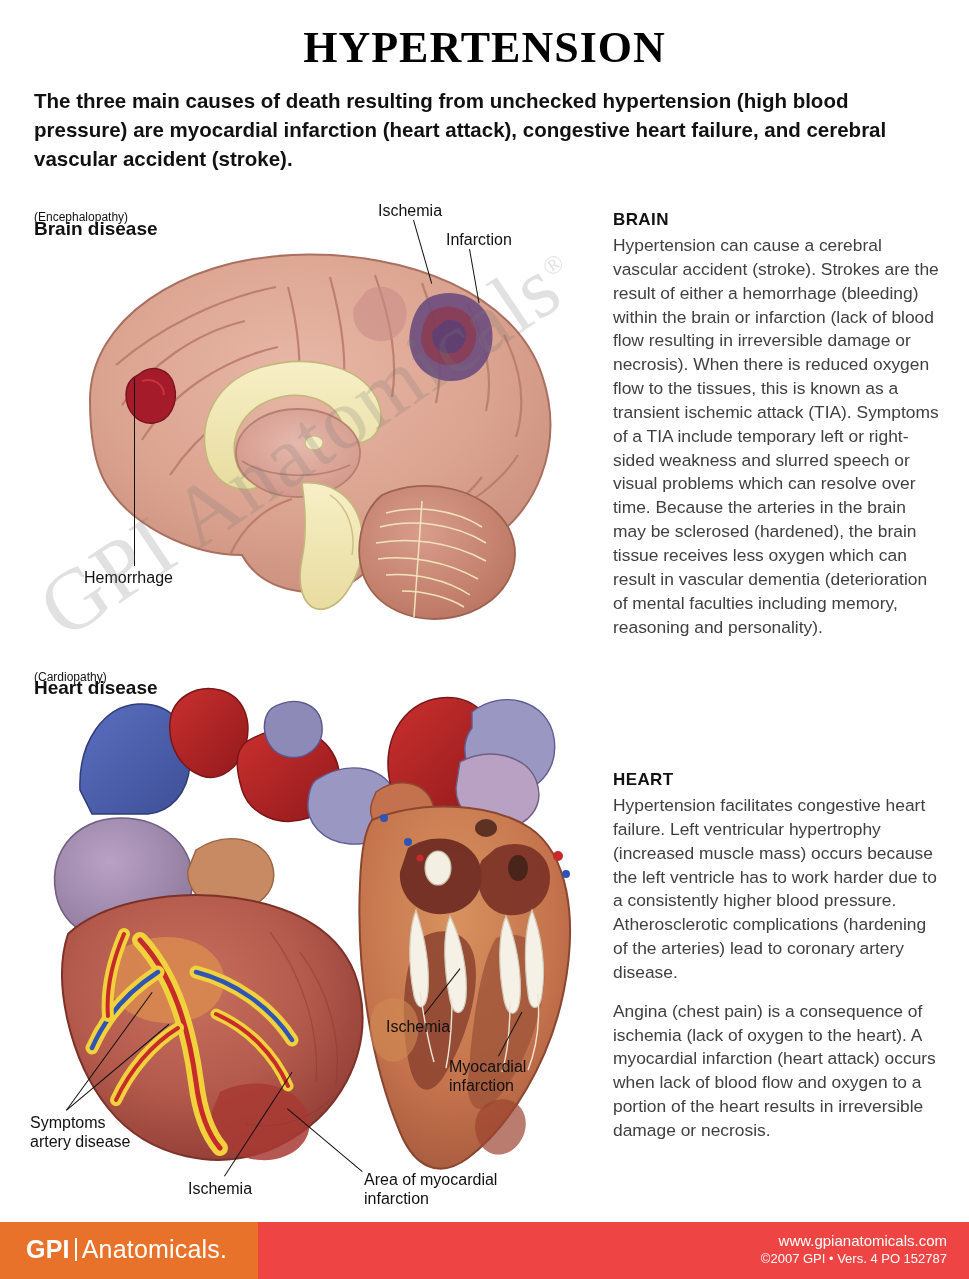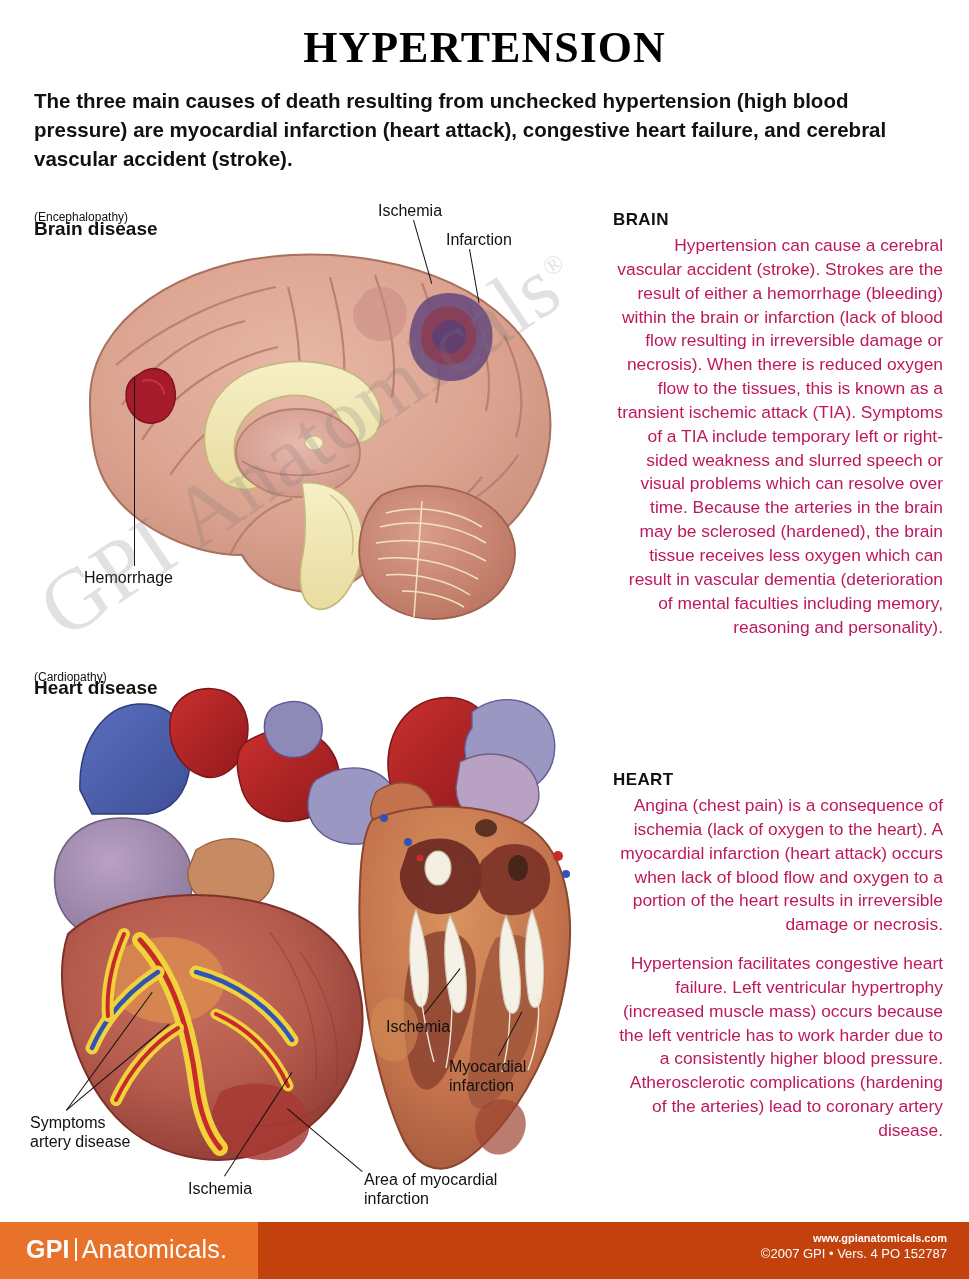--- a/index.html
+++ b/index.html
@@ -71,22 +71,21 @@
   .col-title {
     font-weight: bold;
     font-size: 17px;
     letter-spacing: .4px;
     color: #111;
     margin-bottom: 4px;
   }
   .col-body {
     font-size: 17.4px;
     line-height: 1.37;
-    color: #be185d;
-    text-align: right;
+    color: #404040;
   }
   .col-body + .col-body { margin-top: 15px; }
   #brain-col { top: 210px; }
   #heart-col { top: 770px; }
 
   
   .label {
     position: absolute;
     font-size: 16px;
     color: #111;
@@ -137,21 +136,21 @@
     vertical-align: super;
   }
 
   
   .footer {
     position: absolute;
     left: 0;
     bottom: 0;
     width: 969px;
     height: 57px;
-    background: #c2410c;
+    background: #ef4444;
   }
   .footer-orange {
     position: absolute;
     left: 0;
     top: 0;
     width: 258px;
     height: 57px;
     background: #e8722a;
   }
   .brand {
@@ -174,21 +173,21 @@
     vertical-align: -3px;
     margin: 0 5px;
   }
   .footer-right {
     position: absolute;
     right: 22px;
     top: 10px;
     text-align: right;
     color: #fff;
   }
-  .footer-url { font-size: 11px; font-weight: bold; }
+  .footer-url { font-size: 15px; font-weight: normal; }
   .footer-copy { font-size: 13px; margin-top: 2px; }
 </style>
 </head>
 <body>
 
 <div class="page">
 
   <div class="title">HYPERTENSION</div>
 
   <div class="intro">The three main causes of death resulting from unchecked hypertension (high blood pressure) are myocardial infarction (heart attack), congestive heart failure, and cerebral vascular accident (stroke).</div>
@@ -436,22 +435,22 @@
 infarction</div>
   <div class="leader" style="top:1056px; left:498px; width:50px; transform:rotate(-62deg);"></div>
 
   <div class="col-right" id="brain-col">
     <div class="col-title">BRAIN</div>
     <div class="col-body">Hypertension can cause a cerebral vascular accident (stroke). Strokes are the result of either a hemorrhage (bleeding) within the brain or infarction (lack of blood flow resulting in irreversible damage or necrosis). When there is reduced oxygen flow to the tissues, this is known as a transient ischemic attack (TIA). Symptoms of a TIA include temporary left or right-sided weakness and slurred speech or visual problems which can resolve over time. Because the arteries in the brain may be sclerosed (hardened), the brain tissue receives less oxygen which can result in vascular dementia (deterioration of mental faculties including memory, reasoning and personality).</div>
   </div>
 
   <div class="col-right" id="heart-col">
     <div class="col-title">HEART</div>
+    <div class="col-body">Hypertension facilitates congestive heart failure. Left ventricular hypertrophy (increased muscle mass) occurs because the left ventricle has to work harder due to a consistently higher blood pressure. Atherosclerotic complications (hardening of the arteries) lead to coronary artery disease.</div>
     <div class="col-body">Angina (chest pain) is a consequence of ischemia (lack of oxygen to the heart). A myocardial infarction (heart attack) occurs when lack of blood flow and oxygen to a portion of the heart results in irreversible damage or necrosis.</div>
-    <div class="col-body">Hypertension facilitates congestive heart failure. Left ventricular hypertrophy (increased muscle mass) occurs because the left ventricle has to work harder due to a consistently higher blood pressure. Atherosclerotic complications (hardening of the arteries) lead to coronary artery disease.</div>
   </div>
 
   <div class="watermark">
     <span>GPI Anatomicals</span><sup>®</sup>
   </div>
 
   <div class="footer">
     <div class="footer-orange"></div>
     <div class="brand">
       <span>GPI</span><span class="bar"></span><span class="reg">Anatomicals</span><span class="reg">.</span>

